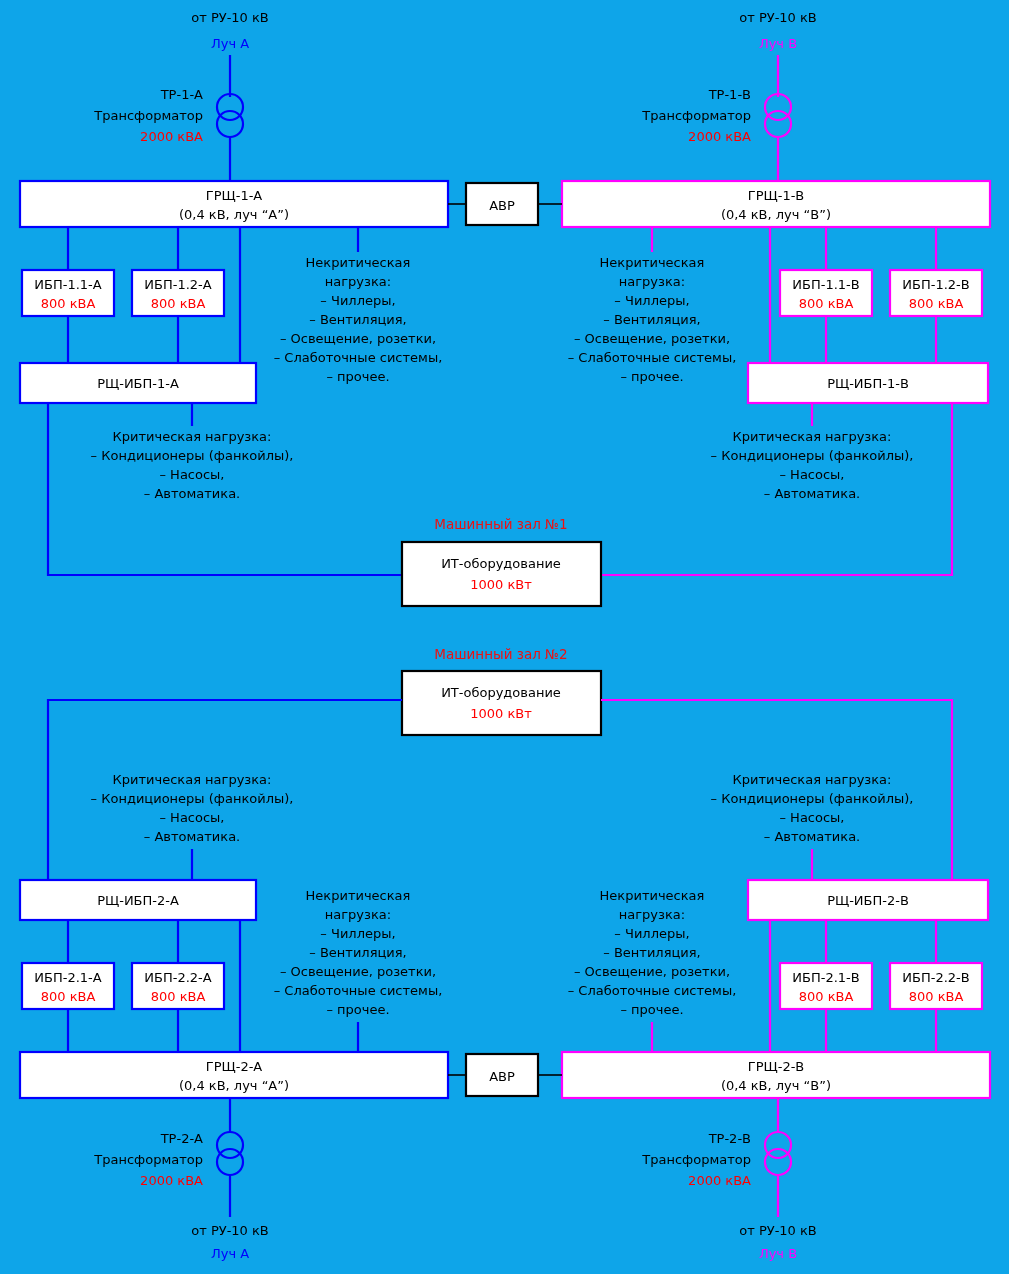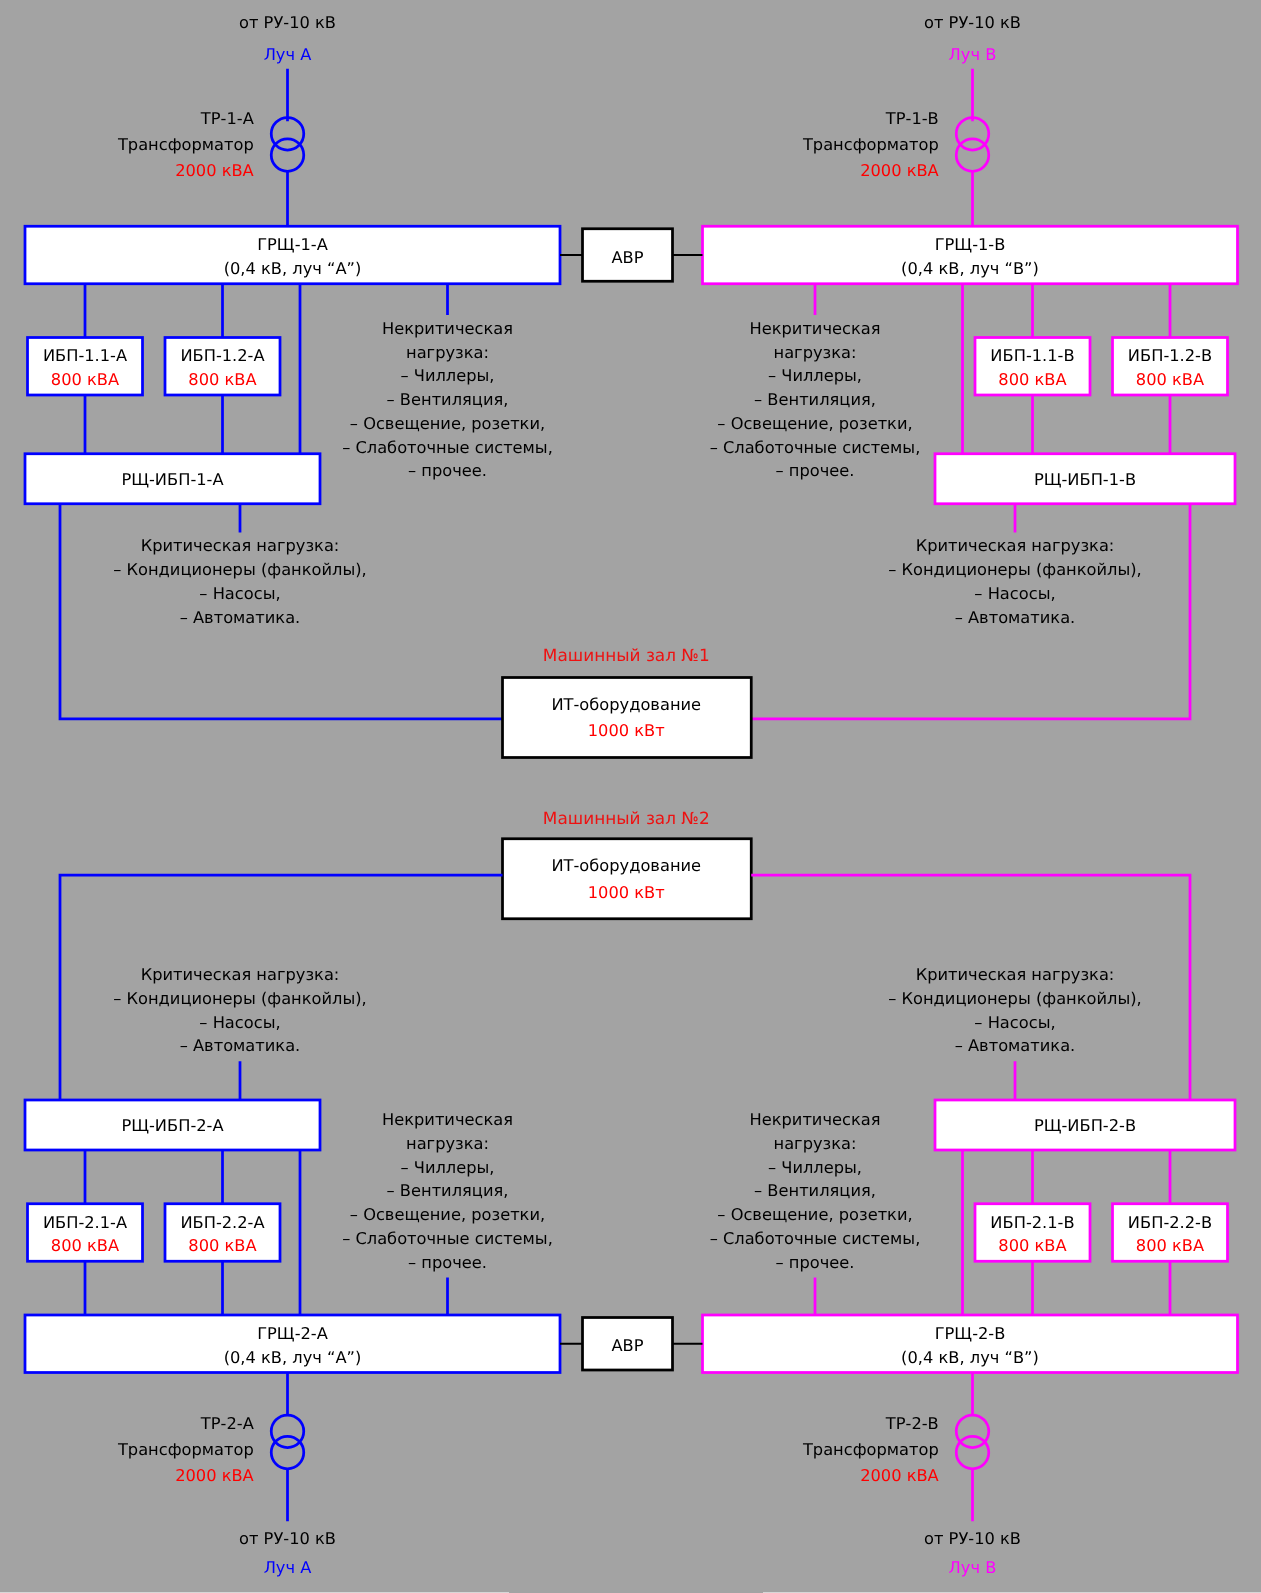--- a/index.html
+++ b/index.html
@@ -1,17 +1,17 @@
 <!DOCTYPE html>
 <html><head>
 <meta charset="utf-8">
 <style>
   html,body{margin:0;padding:0;background:#ffffff;}
   body{font-family:"DejaVu Sans", sans-serif;}
-  #stage{position:relative;width:1009px;height:1274px;background:#a3a3a3;overflow:hidden;text-decoration:underline;}
+  #stage{position:relative;width:1009px;height:1274px;background:#0ea5e9;overflow:hidden;text-decoration:underline;}
   svg{position:absolute;top:0;left:0;width:1009px;height:1274px;}
   text{font-family:"DejaVu Sans", sans-serif;}
   .t{font-size:13px;fill:#000;}
   .tr{font-size:13px;fill:#ff0000;}
   .tb{font-size:13px;fill:#0000ff;}
   .tm{font-size:13px;fill:#ff00ff;}
   .hall{font-size:13.5px;fill:#ee1111;}
   .bx-a{fill:#ffffff;stroke:#0000ff;stroke-width:2.2;}
   .bx-b{fill:#ffffff;stroke:#ff00ff;stroke-width:2.2;}
   .bx-k{fill:#ffffff;stroke:#000000;stroke-width:2.2;}

